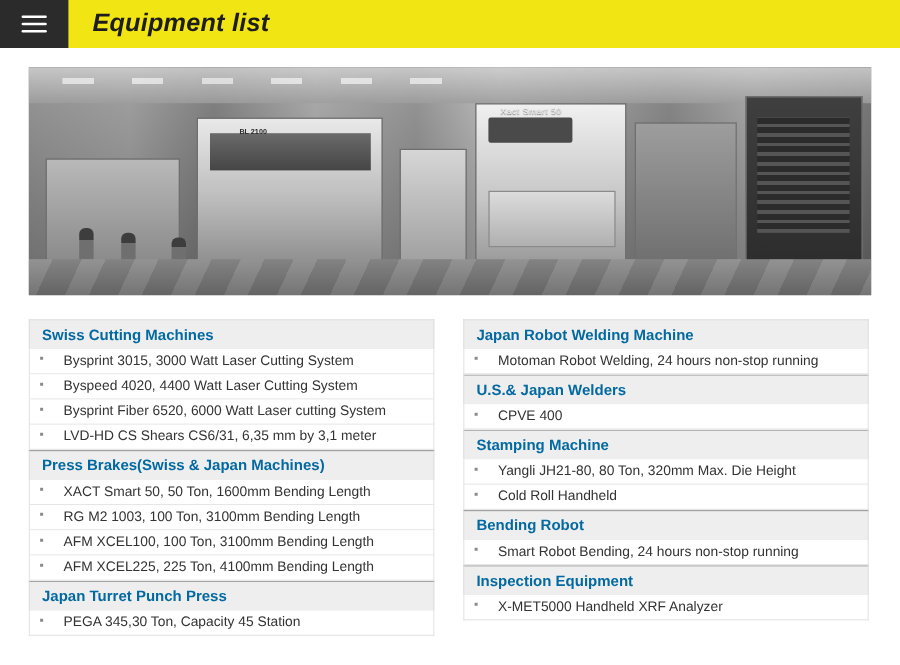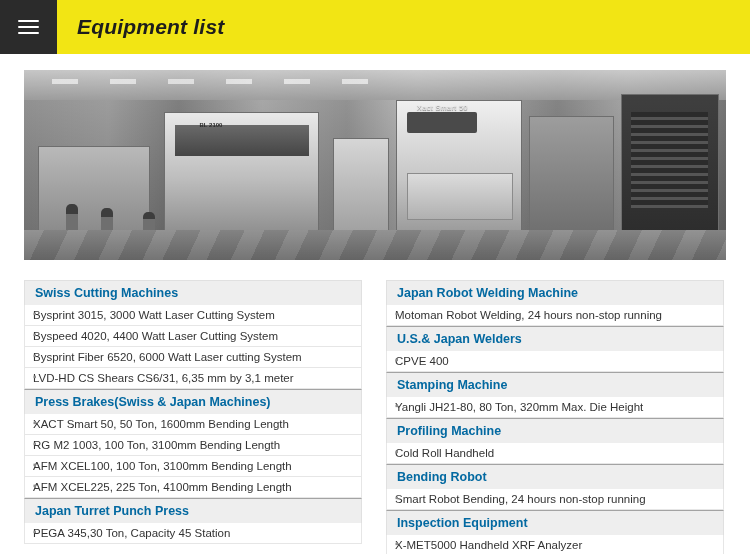--- a/index.html
+++ b/index.html
@@ -7,21 +7,21 @@
   body {
     width: 750px;
     height: 554px;
     background: #ffffff;
     font-family: "Liberation Sans", sans-serif;
     overflow: hidden;
   }
 
   
   .header {
-    height: 54px;
+    height: 40px;
     background: #f2e514;
     display: flex;
     align-items: stretch;
     position: relative;
   }
   .menu-button {
     width: 57px;
     background: #2b2b2b;
     display: flex;
     align-items: center;
@@ -162,21 +162,21 @@
     border: 1px solid #e0e0e0;
     border-bottom: none;
     padding: 5px 10px;
     font-size: 12.5px;
     font-weight: bold;
     color: #0369a1;
   }
   .group-item {
     border: 1px solid #e6e6e6;
     border-top: none;
-    padding: 4px 10px 4px 8px;
+    padding: 4px 10px 4px 28px;
     font-size: 11.5px;
     color: #333333;
     position: relative;
     background: #ffffff;
   }
   .group-item:before {
     content: "▪";
     position: absolute;
     left: 8px;
     top: 3px;
@@ -248,21 +248,20 @@
       </div>
       <div class="group">
         <div class="group-head">U.S.&amp; Japan Welders</div>
         <div class="group-item">CPVE 400</div>
       </div>
       <div class="group">
         <div class="group-head">Stamping Machine</div>
         <div class="group-item">Yangli JH21-80, 80 Ton, 320mm Max. Die Height</div>
       </div>
       <div class="group">
-        <div class="group-head">Profiling Machine</div>
         <div class="group-item">Cold Roll Handheld</div>
       </div>
       <div class="group">
         <div class="group-head">Bending Robot</div>
         <div class="group-item">Smart Robot Bending, 24 hours non-stop running</div>
       </div>
       <div class="group">
         <div class="group-head">Inspection Equipment</div>
         <div class="group-item">X-MET5000 Handheld XRF Analyzer</div>
       </div>

